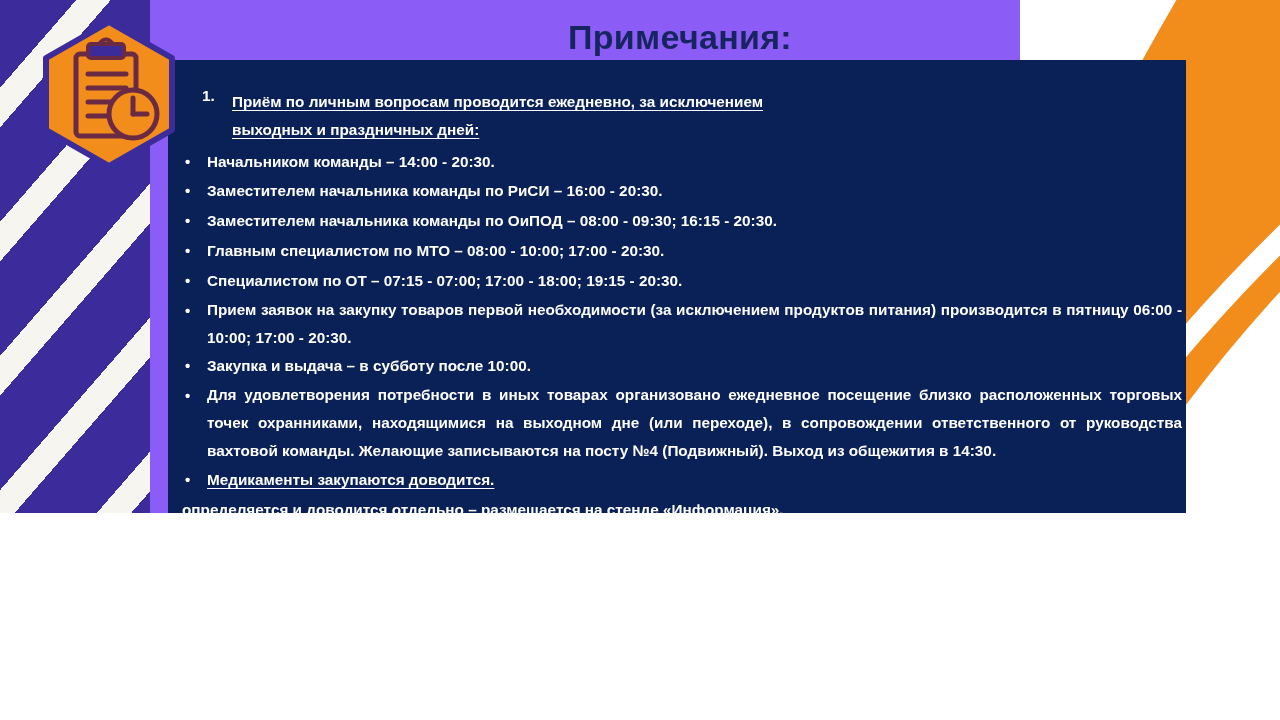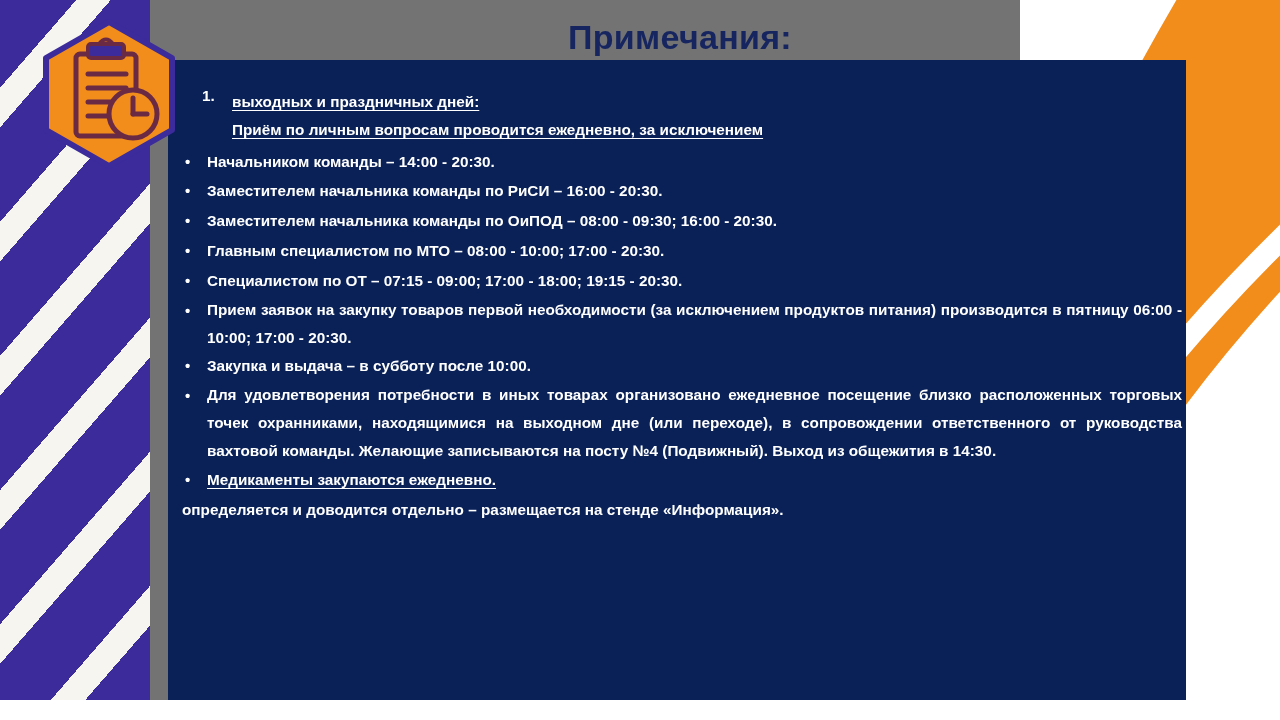--- a/index.html
+++ b/index.html
@@ -8,22 +8,22 @@
     width: 1280px;
     height: 720px;
     overflow: hidden;
     background: #ffffff;
     font-family: "Liberation Sans", sans-serif;
   }
 
   #slide {
     position: relative;
     width: 1280px;
-    height: 700px;
-    background: #737373;
+    height: 513px;
+    background: #8b5cf6;
     overflow: hidden;
   }
 
   
   .left-band {
     position: absolute;
     left: 0;
     top: 0;
     width: 150px;
     height: 720px;
@@ -205,68 +205,68 @@
       <line x1="95" y1="96" x2="95" y2="80" stroke="#6b2a44" stroke-width="5" stroke-linecap="round"></line>
       <line x1="95" y1="96" x2="109" y2="96" stroke="#6b2a44" stroke-width="5" stroke-linecap="round"></line>
     </svg>
   </div>
 
   <div class="content">
 
     <div class="num-item">
       <div class="num">1.</div>
       <div class="body">
+        <div>Приём по личным вопросам проводится ежедневно, за исключением</div>
         <div>выходных и праздничных дней:</div>
-        <div>Приём по личным вопросам проводится ежедневно, за исключением</div>
       </div>
     </div>
 
     <div class="bullet-row">
       <div class="dot">•</div>
       <div class="txt">Начальником команды – 14:00 - 20:30.</div>
     </div>
 
     <div class="bullet-row">
       <div class="dot">•</div>
       <div class="txt">Заместителем начальника команды по РиСИ – 16:00 - 20:30.</div>
     </div>
 
     <div class="bullet-row">
       <div class="dot">•</div>
-      <div class="txt">Заместителем начальника команды по ОиПОД – 08:00 - 09:30; 16:00 - 20:30.</div>
+      <div class="txt">Заместителем начальника команды по ОиПОД – 08:00 - 09:30; 16:15 - 20:30.</div>
     </div>
 
     <div class="bullet-row">
       <div class="dot">•</div>
       <div class="txt">Главным специалистом по МТО – 08:00 - 10:00; 17:00 - 20:30.</div>
     </div>
 
     <div class="bullet-row">
       <div class="dot">•</div>
-      <div class="txt">Специалистом по ОТ – 07:15 - 09:00; 17:00 - 18:00; 19:15 - 20:30.</div>
+      <div class="txt">Специалистом по ОТ – 07:15 - 07:00; 17:00 - 18:00; 19:15 - 20:30.</div>
     </div>
 
     <div class="bullet-row">
       <div class="dot">•</div>
       <div class="txt justify">Прием заявок на закупку товаров первой необходимости (за исключением продуктов питания) производится в пятницу 06:00 - 10:00; 17:00 - 20:30.</div>
     </div>
 
     <div class="bullet-row">
       <div class="dot">•</div>
       <div class="txt">Закупка и выдача – в субботу после 10:00.</div>
     </div>
 
     <div class="bullet-row">
       <div class="dot">•</div>
       <div class="txt justify">Для удовлетворения потребности в иных товарах организовано ежедневное посещение близко расположенных торговых точек охранниками, находящимися на выходном дне (или переходе), в сопровождении ответственного от руководства вахтовой команды. Желающие записываются на посту №4 (Подвижный). Выход из общежития в 14:30.</div>
     </div>
 
     <div class="bullet-row">
       <div class="dot">•</div>
-      <div class="txt under">Медикаменты закупаются ежедневно.</div>
+      <div class="txt under">Медикаменты закупаются доводится.</div>
     </div>
 
 
     <div class="flush-line">определяется и доводится отдельно – размещается на стенде «Информация».</div>
 
 
   </div>
 
 </div>
 

